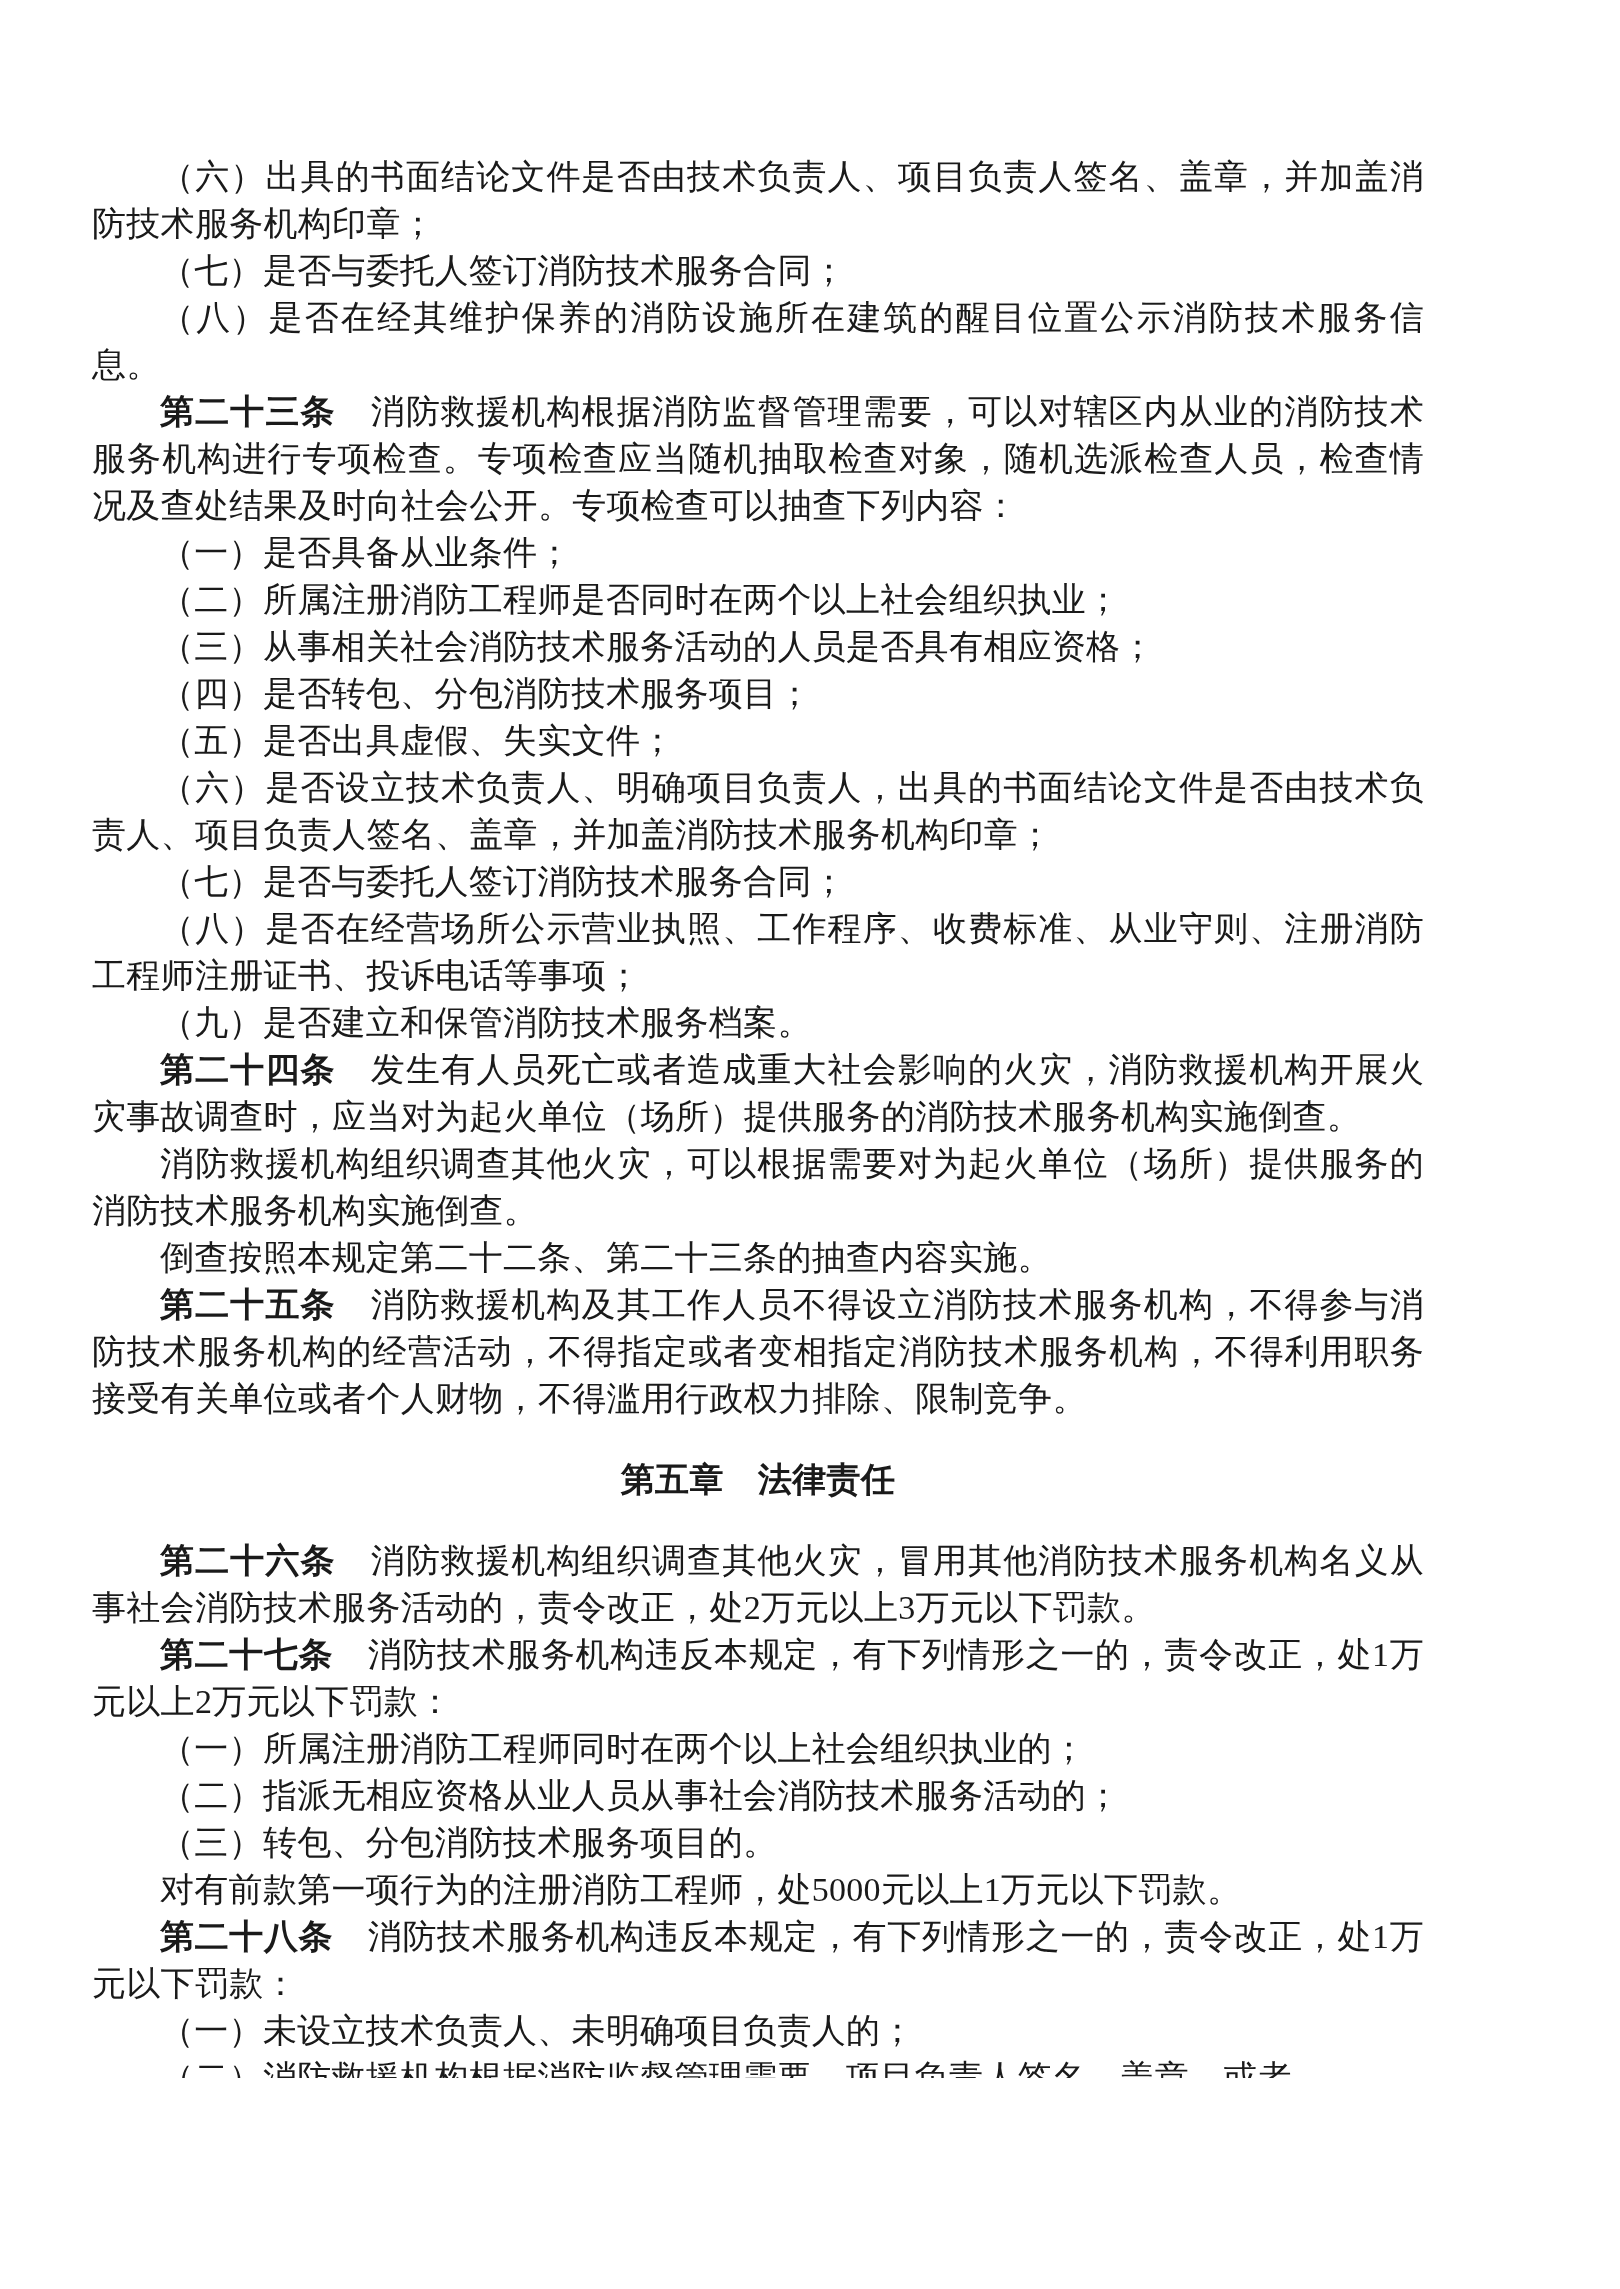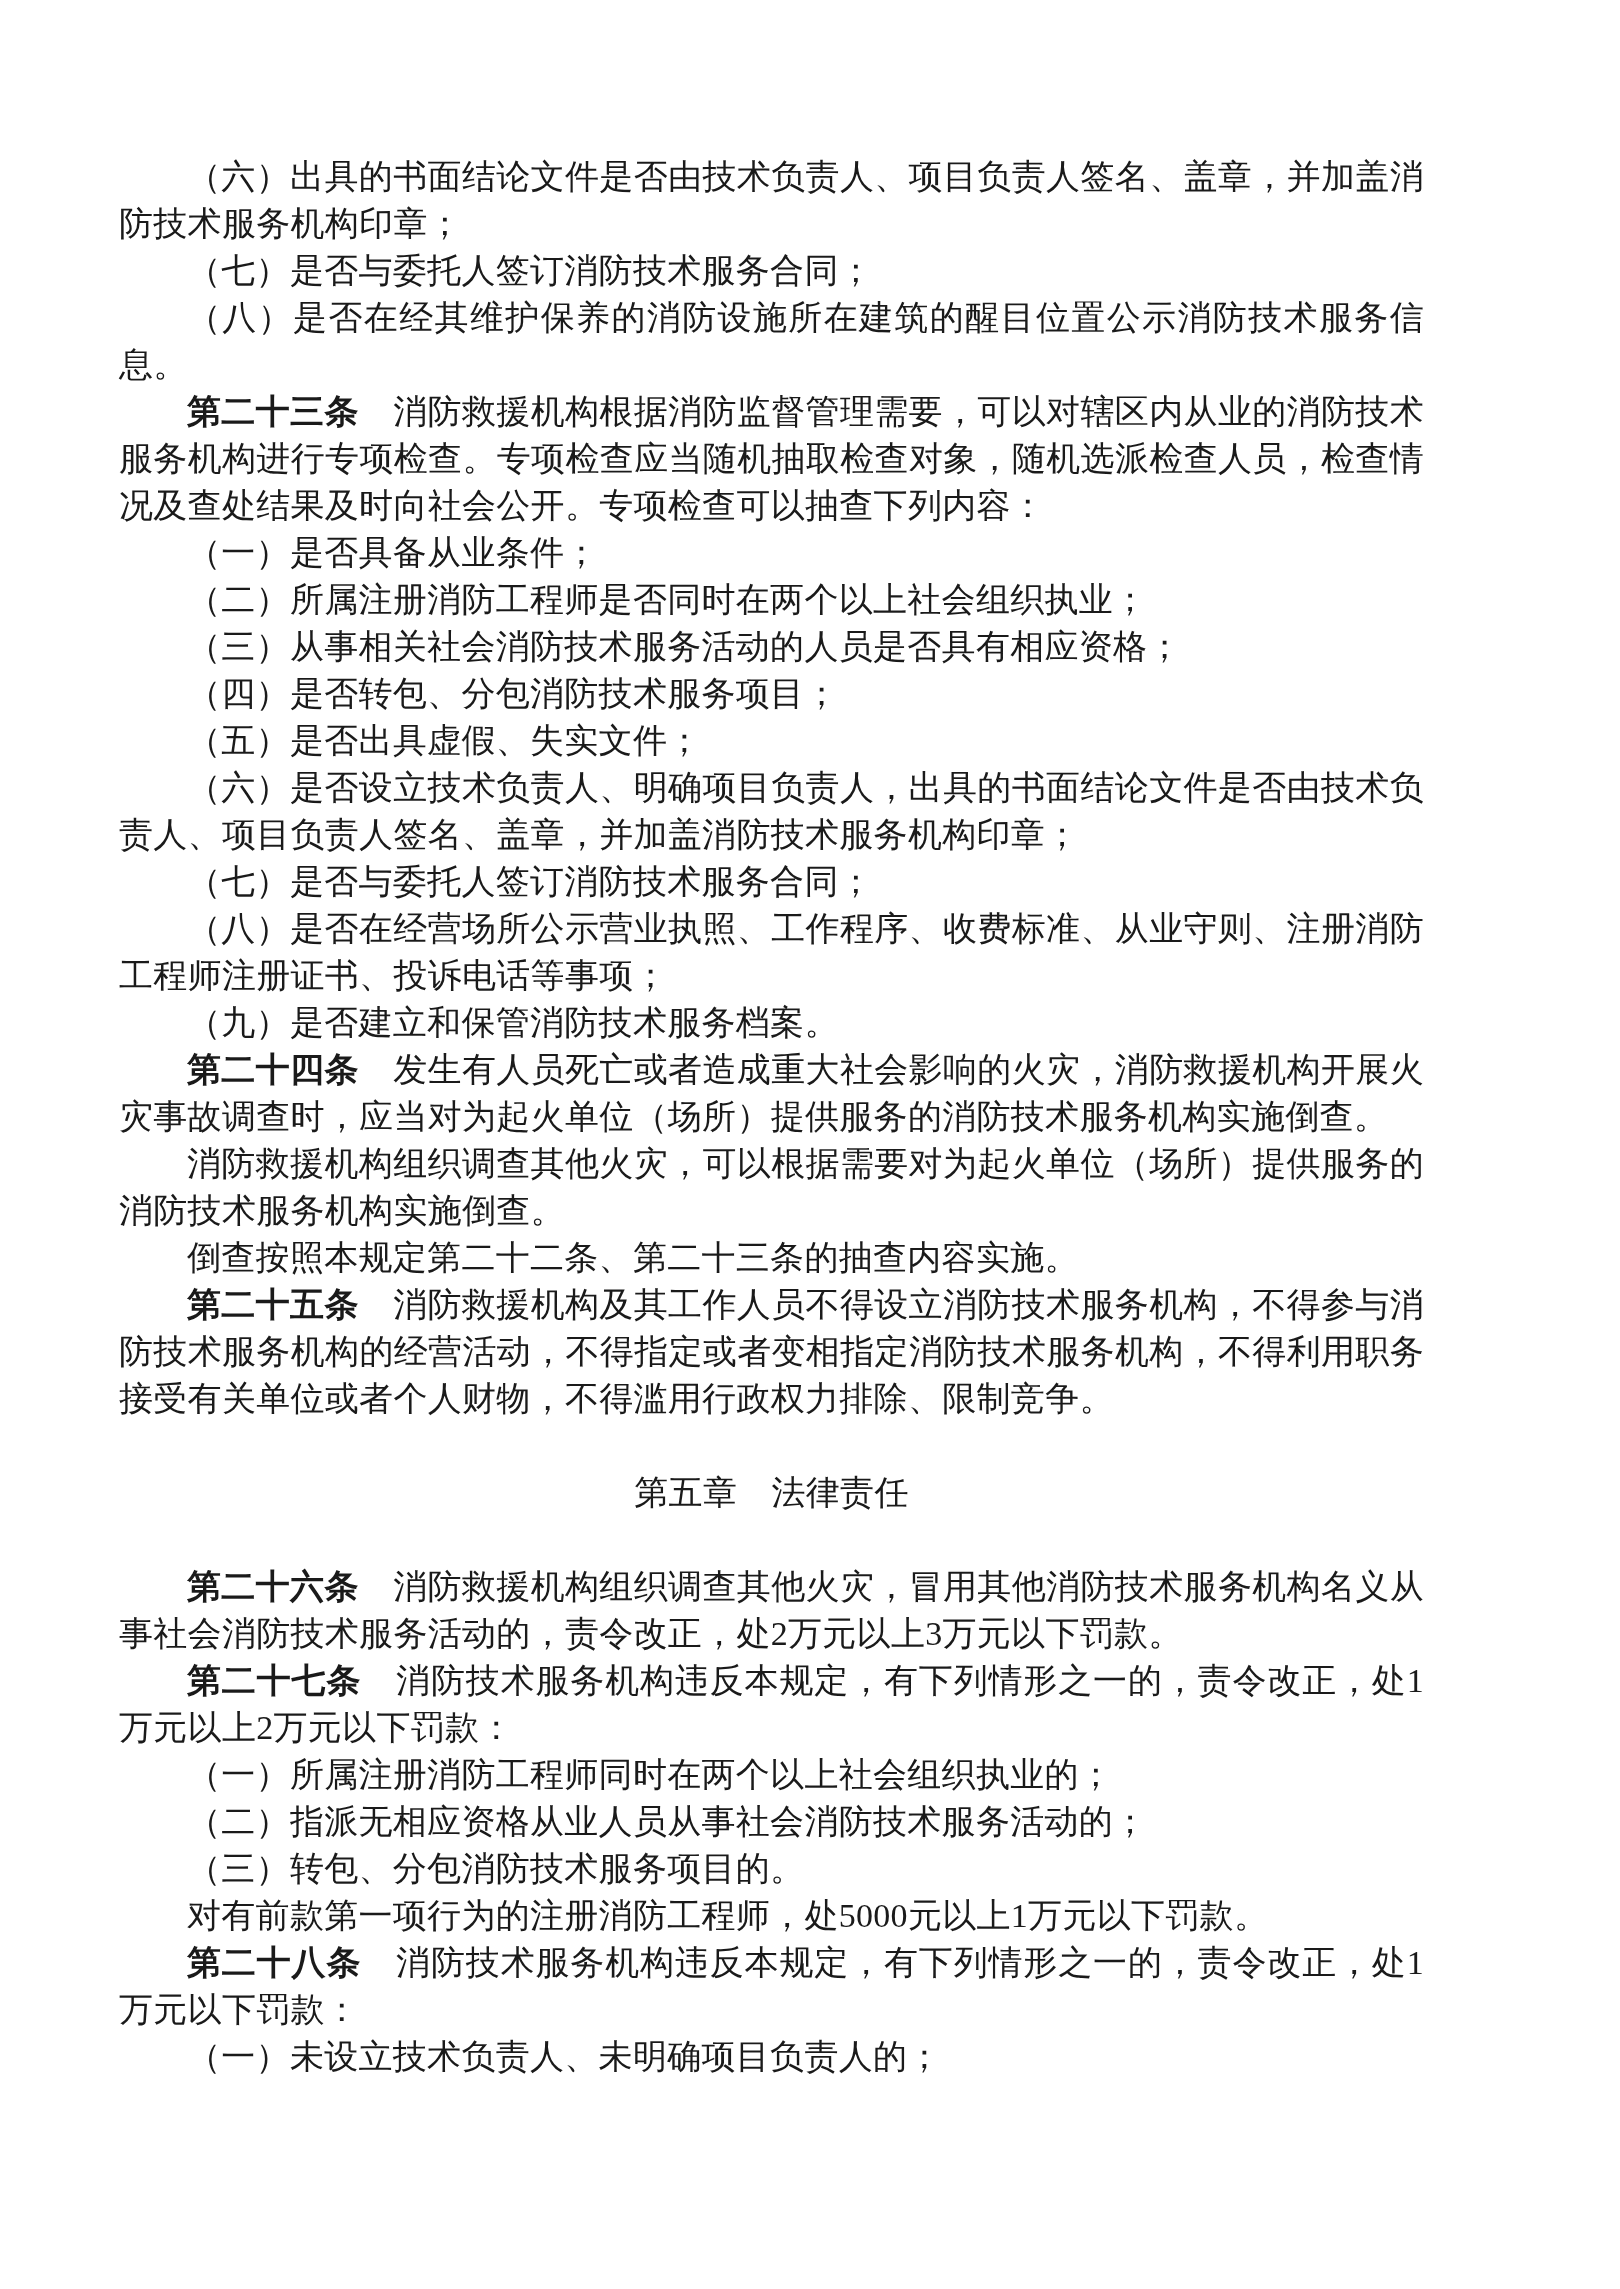--- a/index.html
+++ b/index.html
@@ -7,38 +7,38 @@
     padding: 0;
     background: #ffffff;
   }
   .page {
     position: relative;
     width: 1620px;
     height: 2078px;
     margin: 0 auto;
     background: #ffffff;
     box-sizing: border-box;
-    padding: 153px 196px 0 119px;
+    padding: 153px 196px 0 92px;
     overflow: hidden;
     font-family: "Liberation Serif", "DejaVu Serif", serif;
     font-size: 34px;
     line-height: 47px;
     color: #1a1a1a;
     letter-spacing: 0.3px;
   }
   p.para {
     margin: 0;
     text-indent: 2em;
     text-align: justify;
   }
   p.chapter {
-    margin: 47px 0;
+    margin: 34px 0;
     text-indent: 0;
     text-align: center;
-    font-weight: normal;
+    font-weight: bold;
   }
   b.article-no {
     font-weight: bold;
   }
 </style>
 </head>
 <body>
 
 <div class="page">
 

